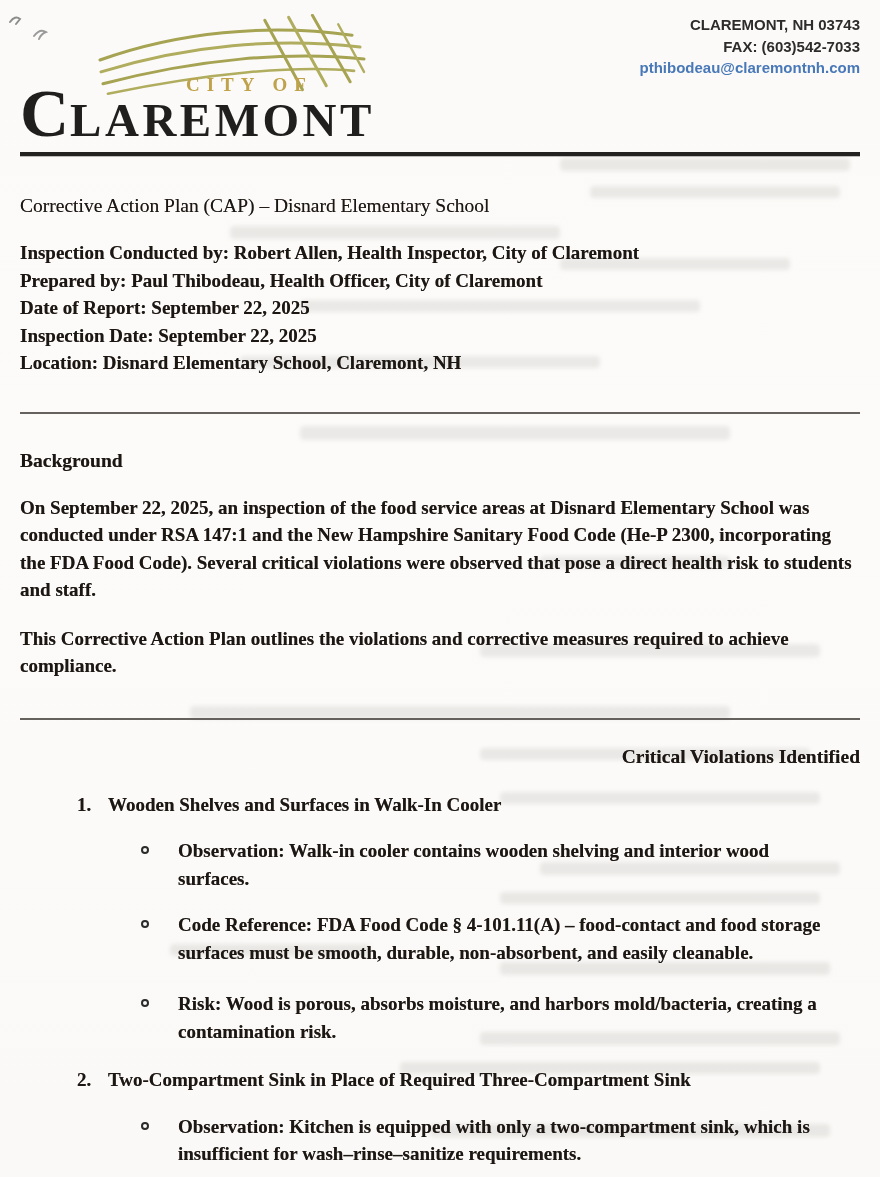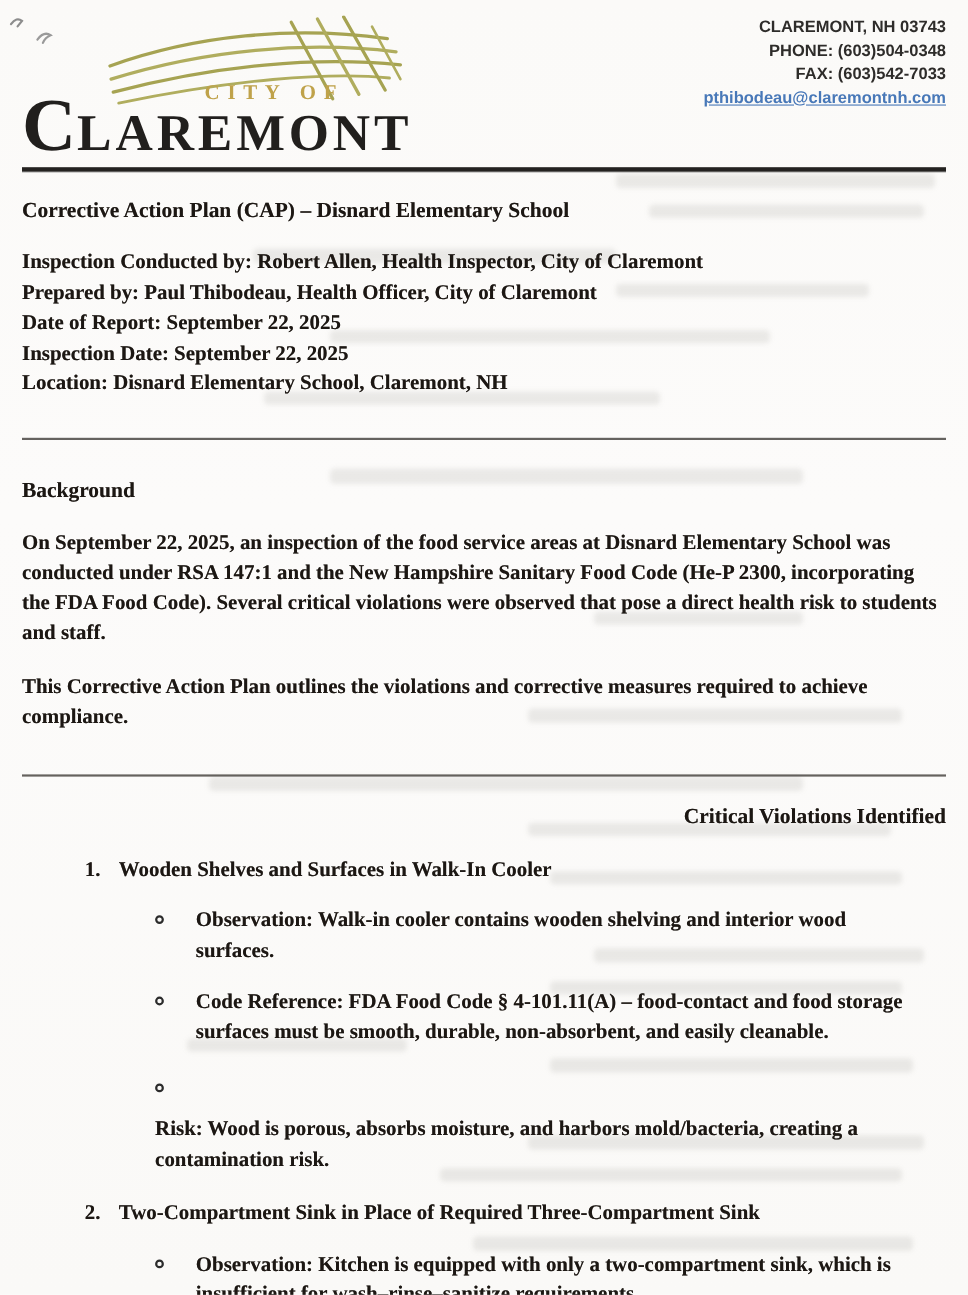--- a/index.html
+++ b/index.html
@@ -25,46 +25,46 @@
   .logo{position:absolute;left:0;top:0;width:420px;height:142px;}
   .logo svg.swoosh{position:absolute;left:78px;top:4px;}
   .logo .cityof{position:absolute;left:166px;top:64px;font-family:"Liberation Serif",serif;
     font-size:19px;font-weight:700;letter-spacing:7px;color:var(--logo-gold);}
   .logo .wordmark{position:absolute;left:0;top:64px;font-family:"Liberation Serif",serif;
     font-weight:700;font-size:47px;line-height:78px;letter-spacing:3.5px;color:#211f1d;white-space:nowrap;}
   .logo .wordmark .bigc{font-size:68px;letter-spacing:1px;}
   .contact{position:absolute;right:0;top:4px;text-align:right;
     font-family:"Liberation Sans","DejaVu Sans",sans-serif;font-weight:700;
     font-size:15px;line-height:21.6px;color:#2e2c2a;}
-  .contact .email-link{color:var(--link-blue);text-decoration:underline;cursor:pointer;display:inline-block;}
+  .contact .email-link{color:var(--link-blue);cursor:pointer;display:inline-block;}
 
   .rule{background:#242220;border:none;}
   .rule.thick{height:4px;margin-top:0;box-shadow:0 1px 0 rgba(0,0,0,.25);}
   .rule.thin{height:2px;background:#4a4743;opacity:.85;}
 
   
   .doc{font-weight:700;font-size:19px;line-height:27.5px;
     text-shadow:0 0 .5px rgba(20,15,10,.55);}
-  h1.doc-title{font-size:19.5px;line-height:26px;margin-top:23px;font-weight:700;}
+  h1.doc-title{font-size:19.5px;line-height:26px;margin-top:37px;font-weight:400;}
   .meta{margin-top:20px;}
   .meta div{line-height:27.6px;}
   .rule.r1{margin-top:35px;}
   h2.sect{font-size:19.5px;line-height:26px;margin-top:34px;font-weight:700;}
   p.para{margin-top:20px;max-width:842px;}
   p.para + p.para{margin-top:21px;}
   .rule.r2{margin-top:38px;}
   h2.sect.violations{margin-top:24px;text-align:right;}
 
   .vitem-title{margin-top:21px;padding-left:57px;display:flex;}
   .vitem-title .vnum{width:31px;flex:0 0 31px;}
   .vbullet{display:flex;padding-left:121px;margin-top:19px;}
   .vbullet .omark{flex:0 0 37px;padding-top:9px;}
   .vbullet .omark i{display:block;width:8px;height:8px;border:2px solid #2b2b2b;border-radius:50%;}
   .vbullet p{max-width:650px;}
-  .vbullet.b-risk{margin-top:24px;flex-direction:column;}
+  .vbullet.b-risk{margin-top:24px;}
 </style>
 </head>
 <body>
 
 <div class="page">
 
   <div class="artifacts">
     <svg class="penmarks" width="70" height="34" viewBox="0 0 70 34">
       <path d="M6,10 q5,-7 10,-3 l-4,5" fill="none" stroke="#8d8d8d" stroke-width="2" stroke-linecap="round"></path>
       <path d="M30,24 q6,-8 12,-4 q-5,2 -7,7" fill="none" stroke="#9a9a9a" stroke-width="2" stroke-linecap="round"></path>
@@ -104,21 +104,20 @@
             <path d="M192,3 L 230,72" stroke-width="3" stroke="#b0ad5e"></path>
             <path d="M216,1 L 254,68" stroke-width="3"></path>
             <path d="M242,10 L 268,58" stroke-width="2.4" stroke="#b0ad5e"></path>
           </g>
         </svg>
         <div class="cityof">CITY OF</div>
         <div class="wordmark"><span class="bigc">C</span><span>LAREMONT</span></div>
       </div>
       <div class="contact">
         <div>CLAREMONT, NH 03743</div>
-        <div>PHONE: (603)504-0348</div>
         <div>FAX: (603)542-7033</div>
         <div><a class="email-link">pthibodeau@claremontnh.com</a></div>
       </div>
     </header>
 
     <div class="rule thick"></div>
 
     <div class="doc">
       <h1 class="doc-title">Corrective Action Plan (CAP) – Disnard Elementary School</h1>
 

